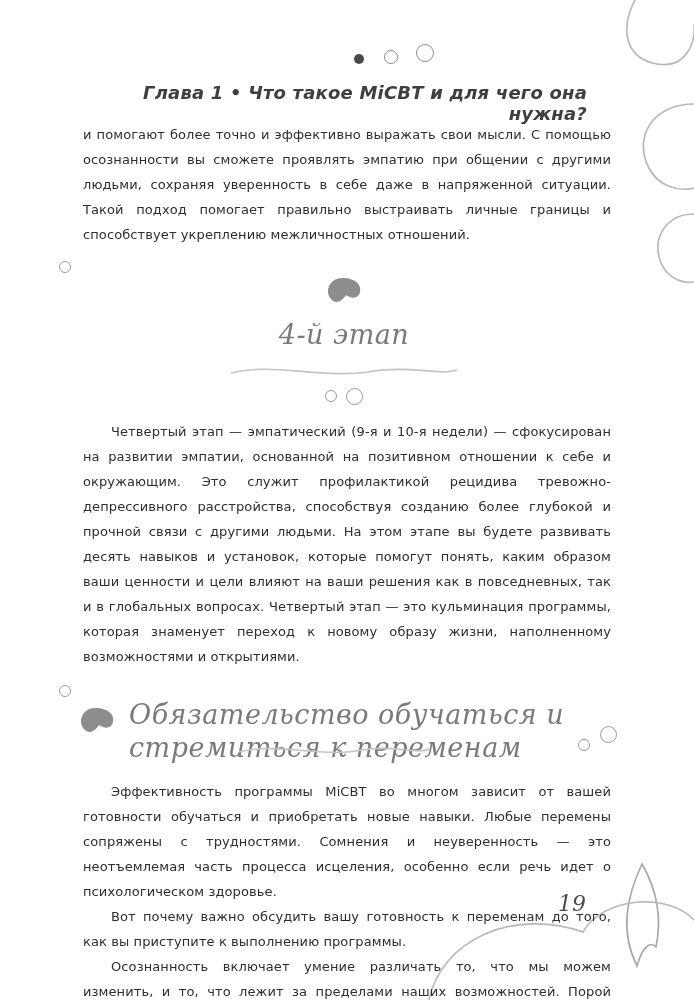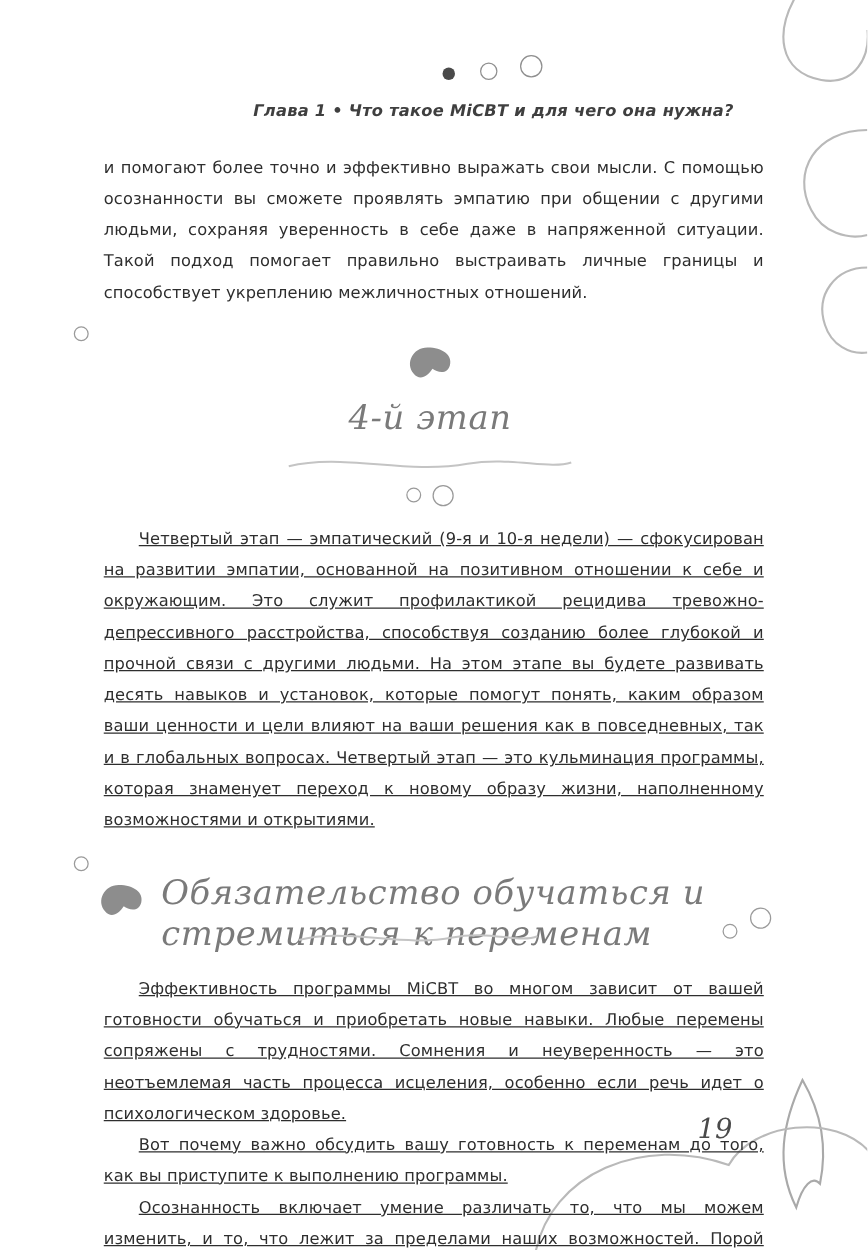--- a/index.html
+++ b/index.html
@@ -11,34 +11,34 @@
     font-family:"DejaVu Sans","Liberation Sans",sans-serif;
     color:#2e2e2e;
   }
   .decor-svg {
     position:absolute; left:0; top:0; width:694px; height:1000px;
     pointer-events:none;
   }
   .running-head {
     position:absolute; top:82px; left:83px; width:504px;
     text-align:right;
-    font-size:13px; font-weight:bold; font-style:italic;
+    font-size:18px; font-weight:bold; font-style:italic;
     color:#3f3f3f; letter-spacing:0.2px;
   }
   .bubble-dot { position:absolute; border-radius:50%; }
   .bubble-dot.filled { left:354px; top:54px; width:10px; height:10px; background:#4a4a4a; }
   .bubble-dot.mid { left:384px; top:50px; width:12px; height:12px; border:1.6px solid #8f8f8f; background:#fff; }
   .bubble-dot.big { left:416px; top:44px; width:16px; height:16px; border:1.6px solid #8f8f8f; background:#fff; }
 
   .content { position:absolute; left:83px; top:122px; width:528px; }
   .content p {
     margin:0; font-size:13px; line-height:25px;
     text-align:justify; letter-spacing:0.1px;
   }
-  .content p.indent { text-indent:28px;text-decoration:underline; }
+  .content p.indent { text-indent:28px; }
 
   .section { position:relative; }
   .margin-circle {
     position:absolute; left:-24px; top:-14px;
     width:10px; height:10px; border:1.6px solid #9a9a9a; border-radius:50%;
     background:#fff;
   }
   .heading-row {
     position:relative;
     display:flex; align-items:center; gap:12px;

